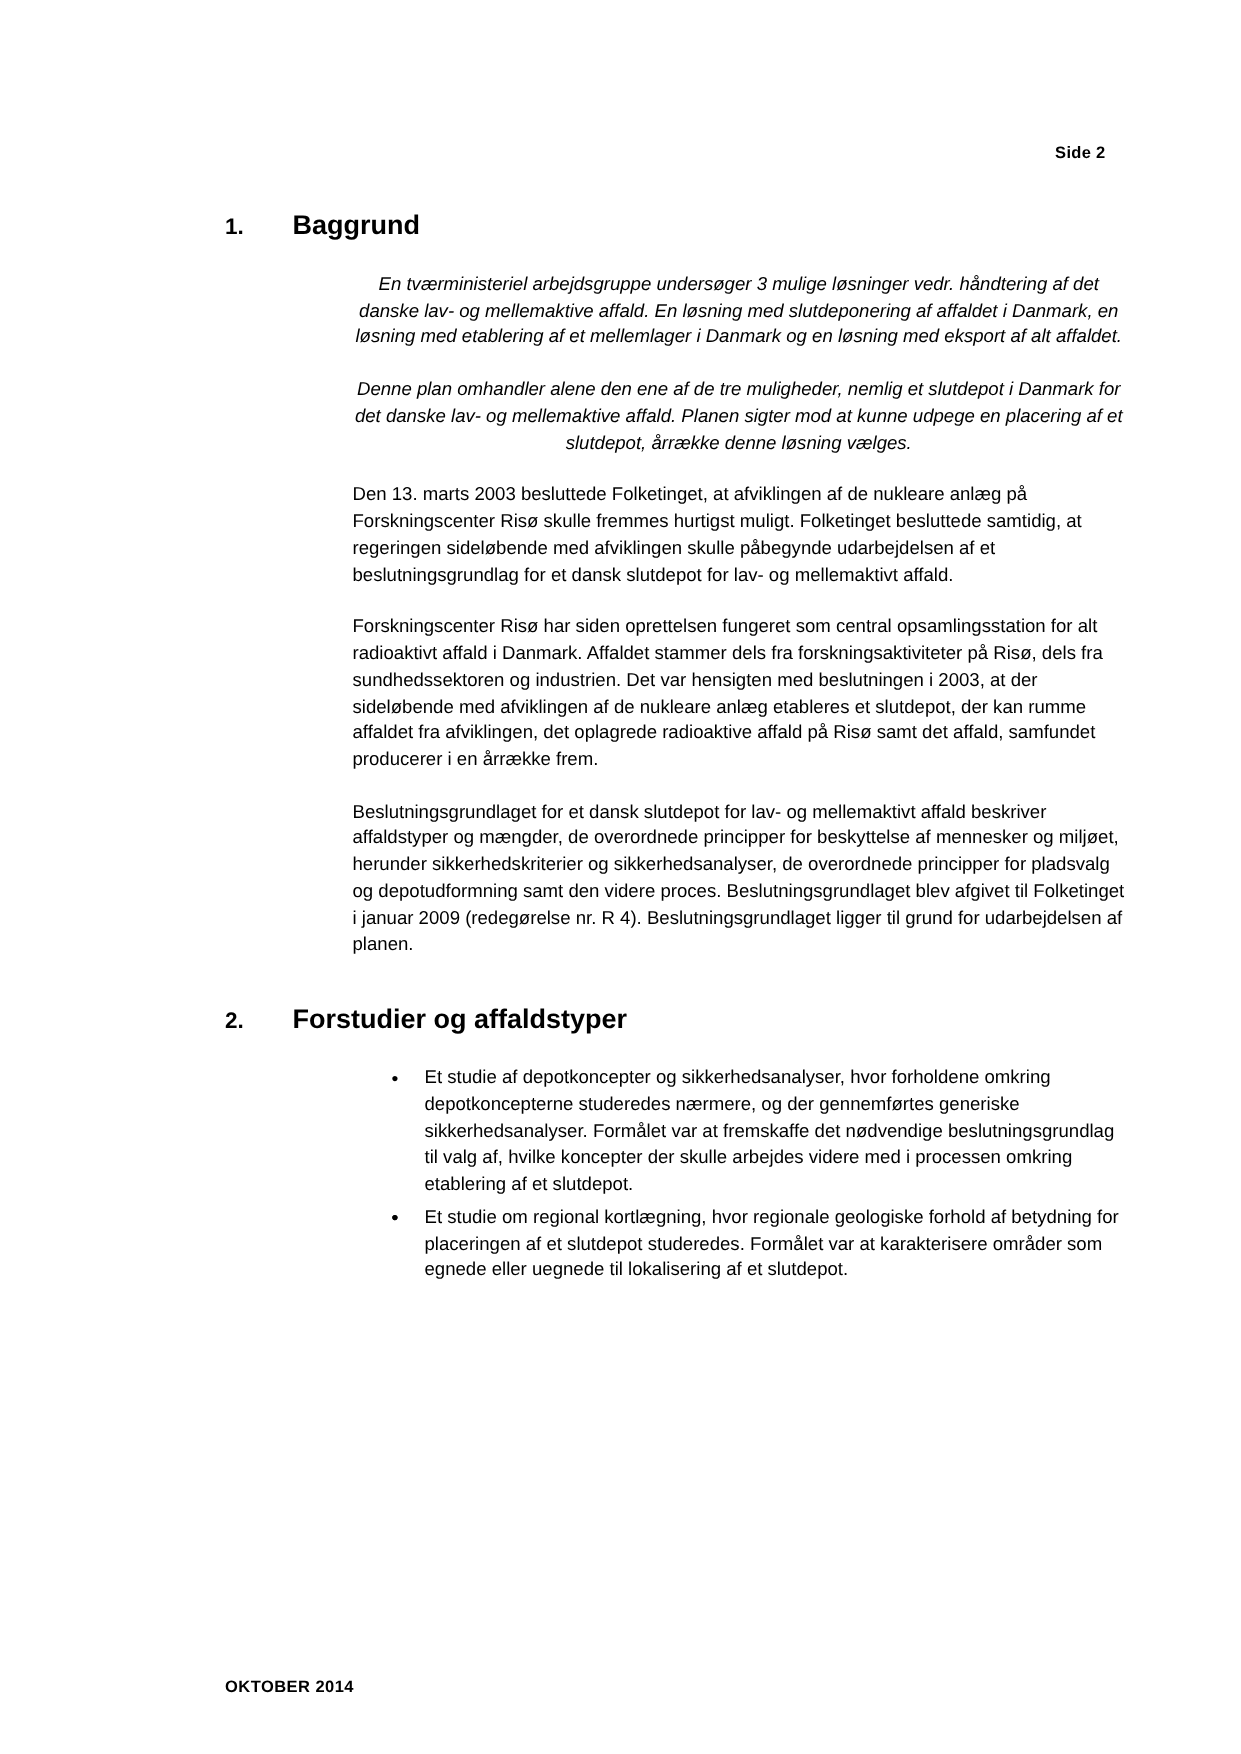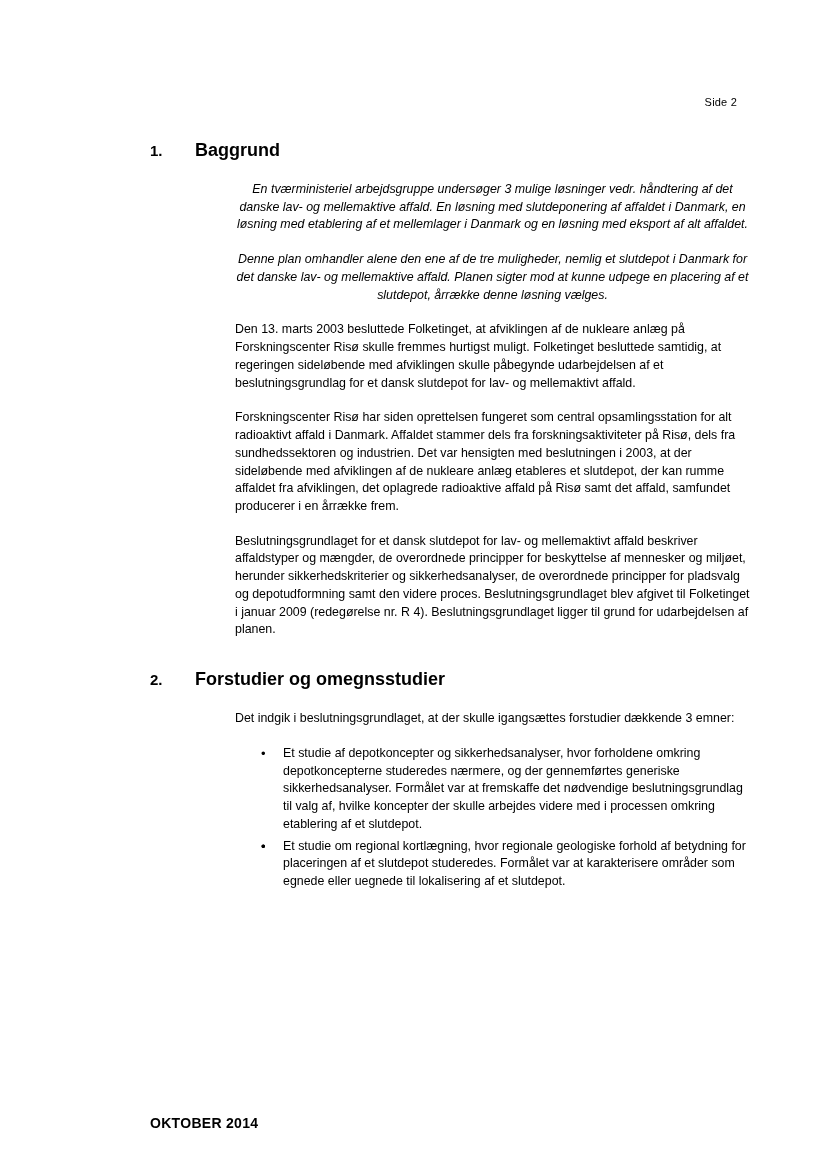--- a/index.html
+++ b/index.html
@@ -17,21 +17,21 @@
     height: 1169px;
     background: #ffffff;
     box-sizing: border-box;
     overflow: hidden;
   }
   .page-header {
     position: absolute;
     top: 96px;
     right: 90px;
     font-size: 11px;
-    font-weight: normal;
+    font-weight: bold;
     letter-spacing: 0.2px;
   }
   .content {
     position: absolute;
     top: 140px;
     left: 150px;
     width: 600px;
   }
   .section {
     margin-bottom: 0;
@@ -85,21 +85,21 @@
     position: absolute;
     left: 26px;
     top: 0px;
     font-size: 13px;
     line-height: 1.43;
   }
   .footer {
     position: absolute;
     left: 150px;
     bottom: 38px;
-    font-size: 14px;
+    font-size: 11px;
     font-weight: bold;
     letter-spacing: 0.3px;
   }
 </style>
 </head>
 <body>
 
 <div class="page">
 
   <div class="page-header">Side 2</div>
@@ -116,24 +116,23 @@
         <p class="para italic">Denne plan omhandler alene den ene af de tre muligheder, nemlig et slutdepot i Danmark for det danske lav- og mellemaktive affald. Planen sigter mod at kunne udpege en placering af et slutdepot, årrække denne løsning vælges.</p>
         <p class="para">Den 13. marts 2003 besluttede Folketinget, at afviklingen af de nukleare anlæg på Forskningscenter Risø skulle fremmes hurtigst muligt. Folketinget  besluttede samtidig, at regeringen sideløbende med afviklingen skulle påbegynde udarbejdelsen af et beslutningsgrundlag for et dansk slutdepot for lav- og mellemaktivt affald.</p>
         <p class="para">Forskningscenter Risø har siden oprettelsen fungeret som central opsamlingsstation for alt radioaktivt affald i Danmark. Affaldet stammer dels fra forskningsaktiviteter på Risø, dels fra sundhedssektoren og industrien. Det var hensigten med beslutningen i 2003, at der sideløbende med afviklingen af de nukleare anlæg etableres et slutdepot, der kan rumme affaldet fra afviklingen, det oplagrede radioaktive affald på Risø samt det affald, samfundet producerer i en årrække frem.</p>
         <p class="para">Beslutningsgrundlaget for et dansk slutdepot for lav- og mellemaktivt affald beskriver affaldstyper og mængder, de overordnede principper for beskyttelse af mennesker og miljøet, herunder sikkerhedskriterier og sikkerhedsanalyser, de overordnede principper for pladsvalg og depotudformning samt den videre proces. Beslutningsgrundlaget blev afgivet til Folketinget i januar 2009 (redegørelse nr. R 4). Beslutningsgrundlaget ligger til grund for udarbejdelsen af planen.</p>
       </div>
     </div>
 
     <div class="section section2-wrap">
       <div class="section-heading">
         <div class="section-number">2.</div>
-        <div class="section-title">Forstudier og omegnsstudier</div>
+        <div class="section-title">Forstudier og affaldstyper</div>
       </div>
       <div class="body-block">
-        <p class="para">Det indgik i beslutningsgrundlaget, at der skulle igangsættes forstudier dækkende 3 emner:</p>
         <ul class="bullets">
           <li>
             <span class="bullet-dot">•</span>
             <span>Et studie af depotkoncepter og sikkerhedsanalyser, hvor forholdene omkring depotkoncepterne studeredes nærmere, og der gennemførtes generiske sikkerhedsanalyser. Formålet var at fremskaffe det nødvendige beslutningsgrundlag til valg af, hvilke koncepter der skulle arbejdes videre med i processen omkring etablering af et slutdepot.</span>
           </li>
           <li>
             <span class="bullet-dot">•</span>
           </li>
           <li>
             <span class="bullet-dot">•</span>

